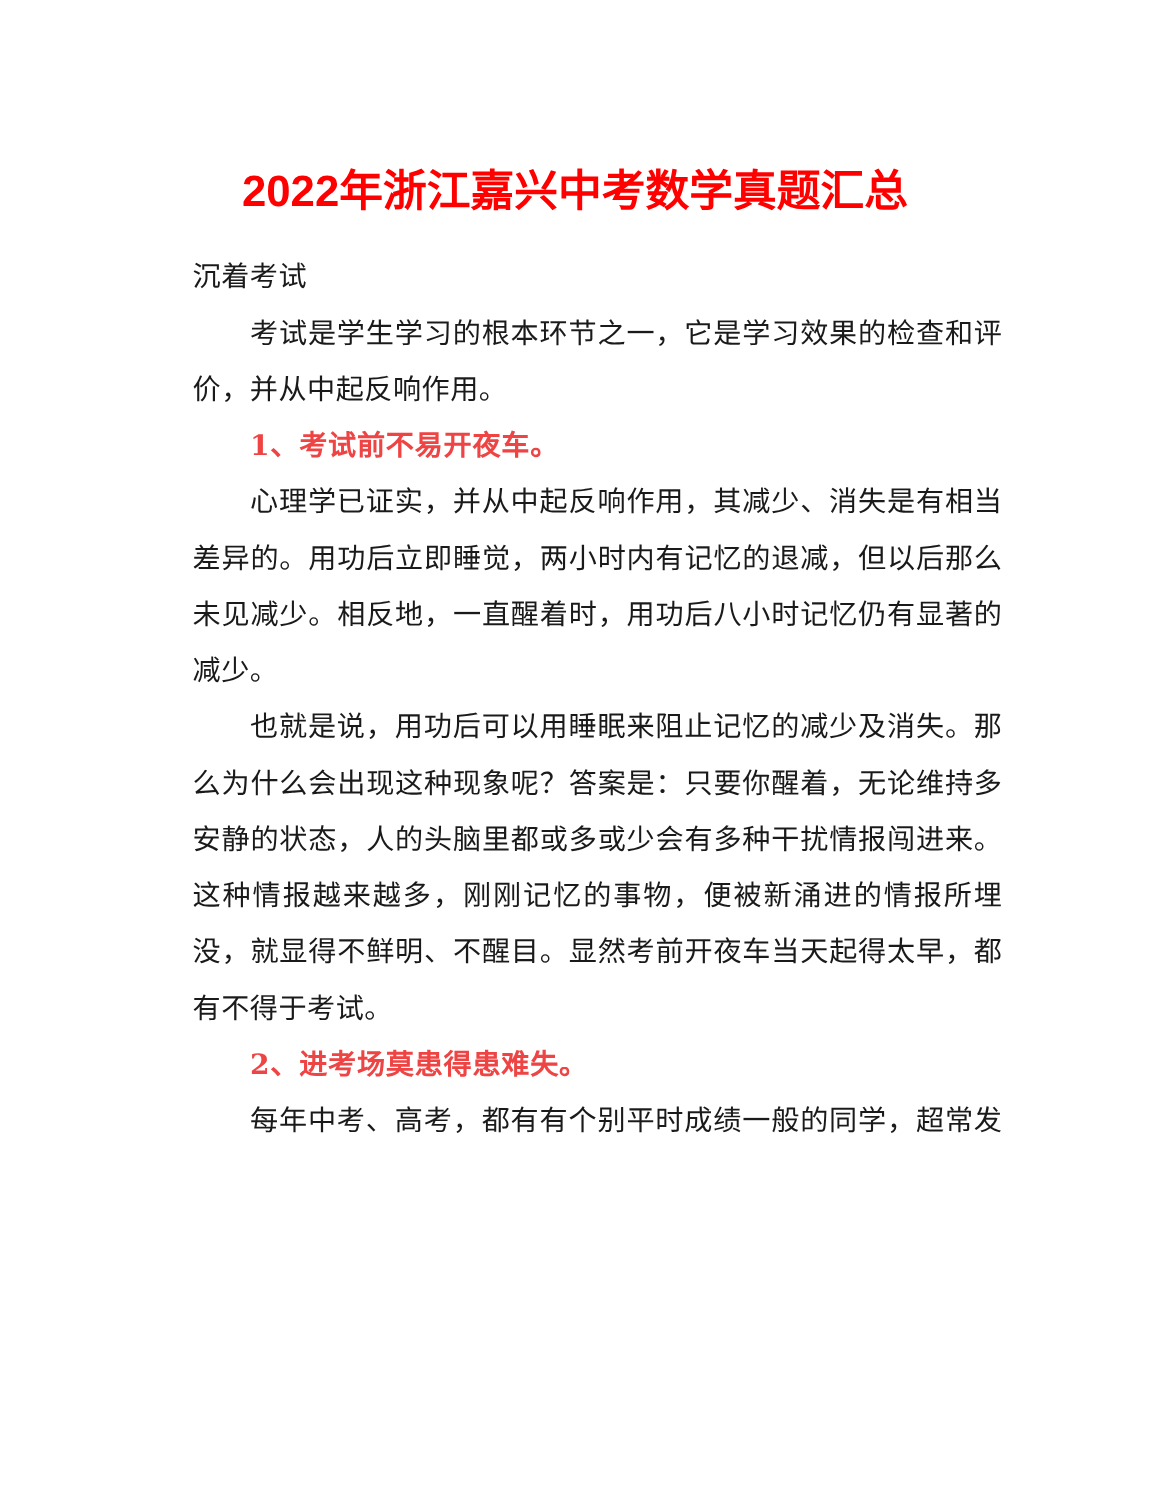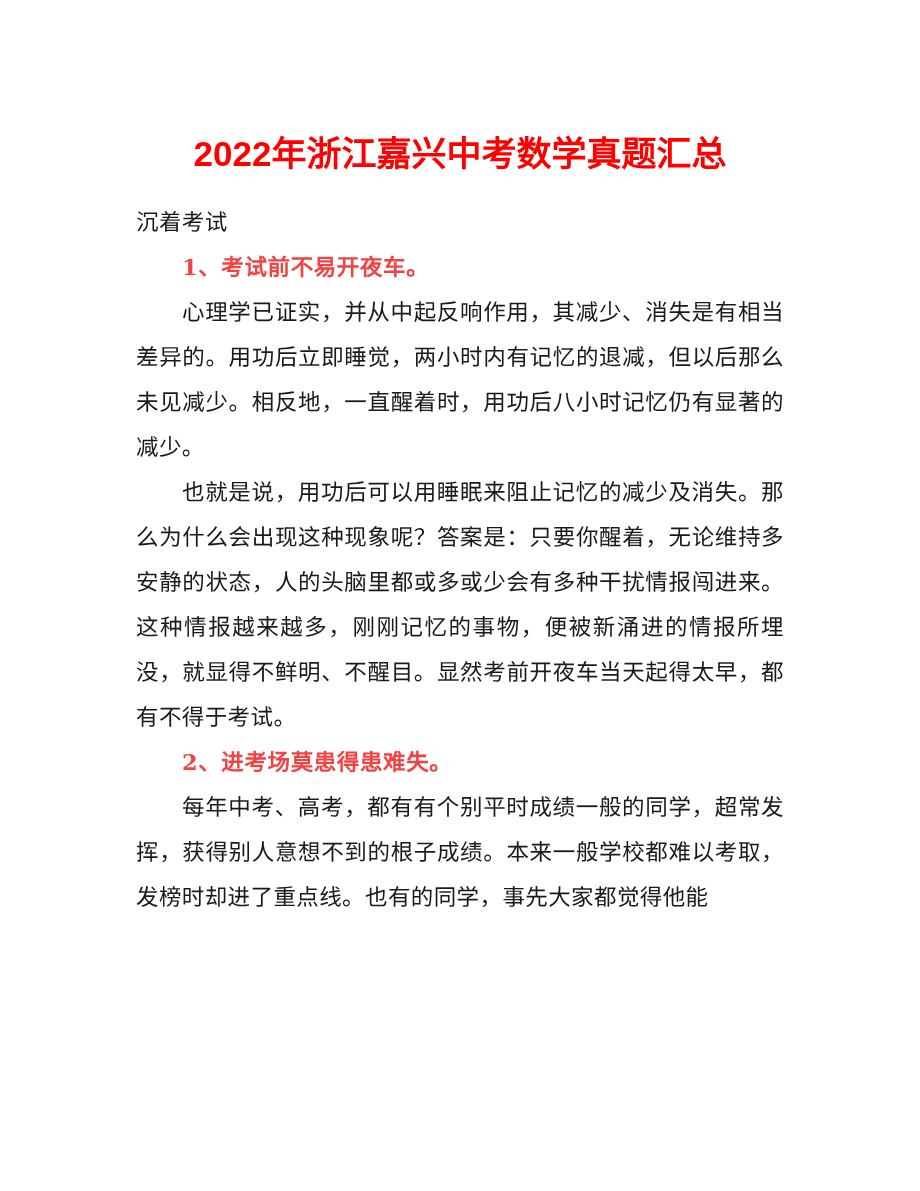--- a/index.html
+++ b/index.html
@@ -32,21 +32,21 @@
     line-height: 46px;
     letter-spacing: 0px;
     color: #ff0000;
     white-space: nowrap;
   }
 
   
   .body-block {
     position: absolute;
     top: 200px;
-    left: 136px;
+    left: 154px;
     width: 648px;
   }
 
   .para {
     font-family: "DejaVu Serif", "Liberation Serif", serif;
     font-size: 22.5px;
     line-height: 45px;
     color: #1a1a1a;
     margin: 0;
     text-align: justify;
@@ -89,20 +89,21 @@
 <body>
 
 <div class="page">
 
   <h1 class="doc-title">2022年浙江嘉兴中考数学真题汇总</h1>
 
   <div class="body-block">
 
     <p class="para no-indent">沉着考试</p>
 
+    <p class="para">考试是学生学习的根本环节之一，它是学习效果的检查和评价，并从中起反响作用。</p>
 
     <p class="para heading">1、考试前不易开夜车。</p>
 
     <p class="para">心理学已证实，并从中起反响作用，其减少、消失是有相当差异的。用功后立即睡觉，两小时内有记忆的退减，但以后那么未见减少。相反地，一直醒着时，用功后八小时记忆仍有显著的减少。</p>
 
     <p class="para">也就是说，用功后可以用睡眠来阻止记忆的减少及消失。那么为什么会出现这种现象呢？答案是：只要你醒着，无论维持多安静的状态，人的头脑里都或多或少会有多种干扰情报闯进来。这种情报越来越多，刚刚记忆的事物，便被新涌进的情报所埋没，就显得不鲜明、不醒目。显然考前开夜车当天起得太早，都有不得于考试。</p>
 
     <p class="para heading">2、进考场莫患得患难失。</p>
 
     <p class="para tail-cut">每年中考、高考，都有有个别平时成绩一般的同学，超常发挥，获得别人意想不到的根子成绩。本来一般学校都难以考取，发榜时却进了重点线。也有的同学，事先大家都觉得他能</p>

